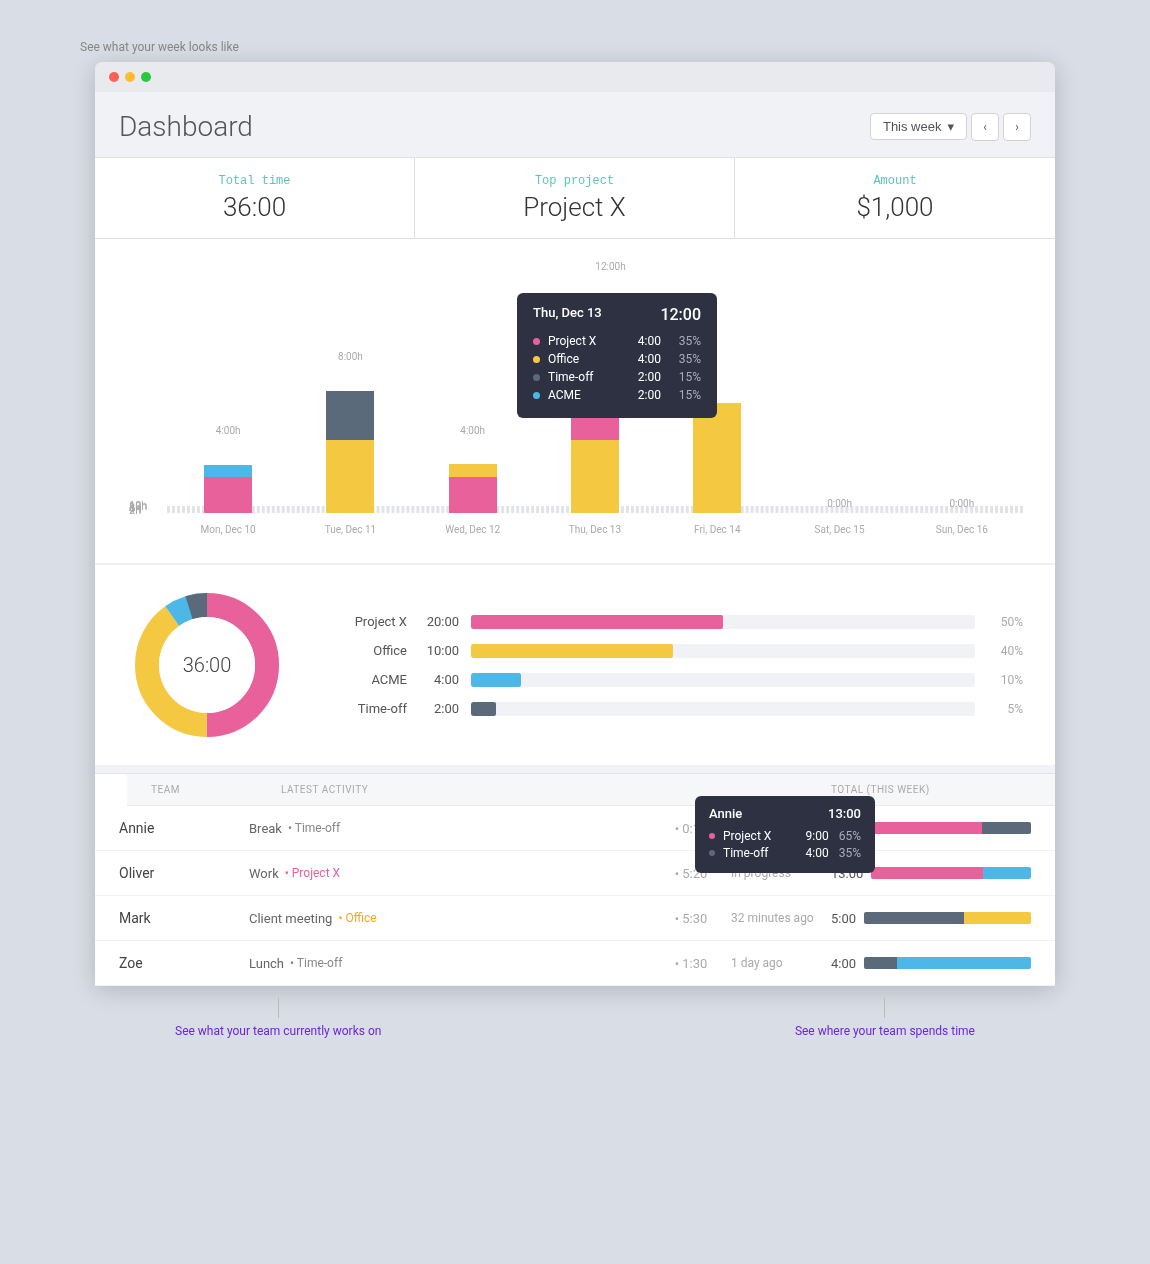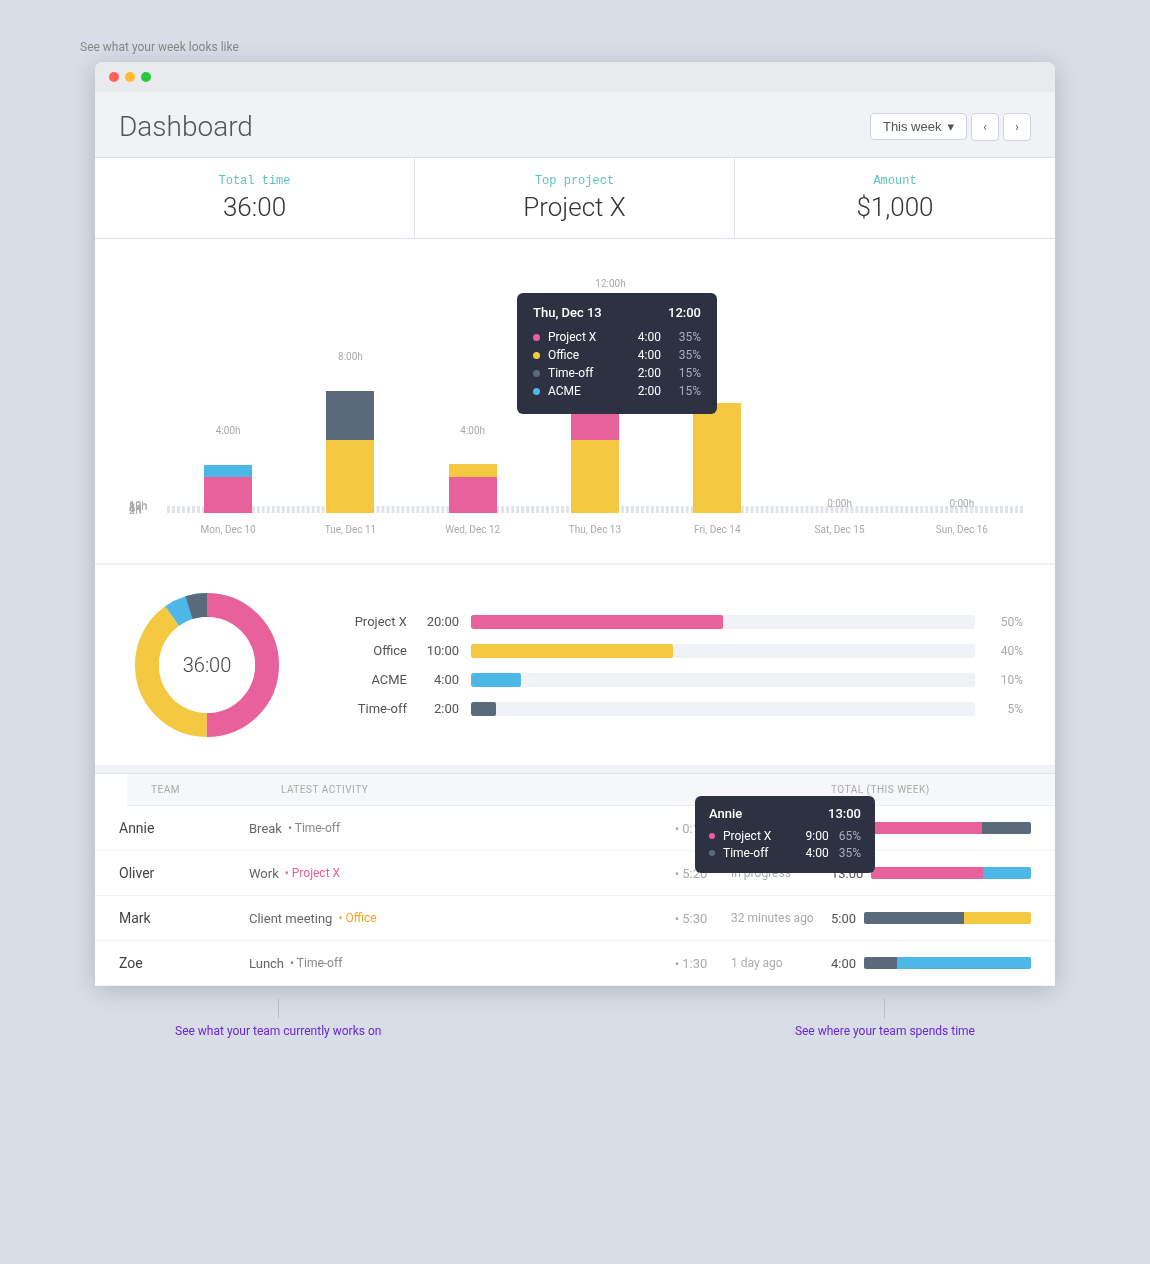--- a/index.html
+++ b/index.html
@@ -205,21 +205,21 @@
       min-width: 200px;
       top: 30px;
       left: 390px;
     }
     .tooltip-header {
       display: flex;
       justify-content: space-between;
       margin-bottom: 10px;
     }
     .tooltip-date { font-weight: 500; font-size: 13px; }
-    .tooltip-total { font-weight: 500; font-size: 13px; text-align: right; }
+    .tooltip-total { font-weight: 500; font-size: 16px; text-align: right; }
     .tooltip-row {
       display: flex;
       align-items: center;
       margin-bottom: 4px;
     }
     .tooltip-dot {
       width: 7px; height: 7px;
       border-radius: 50%;
       margin-right: 8px;
       flex-shrink: 0;
@@ -511,21 +511,21 @@
             </div>
             <div class="day-group">
               <div class="bar-total-label" style="bottom: 77px;">4:00h</div>
               <div class="bar-stack" style="height: 73px;">
                 <div class="bar-segment" style="height: 36.5px; background: rgb(232, 97, 154);"></div>
                 <div class="bar-segment" style="height: 12.41px; background: rgb(245, 200, 66);"></div>
               </div>
               <div class="day-label">Wed, Dec 12</div>
             </div>
             <div class="day-group">
-              <div class="bar-total-label" style="bottom: 224px; margin-left: 31px;">12:00h</div>
+              <div class="bar-total-label" style="bottom: 241px; margin-left: 31px;">12:00h</div>
               <div class="bar-stack" style="height: 220px;">
                 <div class="bar-segment" style="height: 72.6px; background: rgb(245, 200, 66);"></div>
                 <div class="bar-segment" style="height: 37.4px; background: rgb(232, 97, 154);"></div>
                 <div class="bar-segment" style="height: 72.6px; background: rgb(90, 106, 122);"></div>
                 <div class="bar-segment" style="height: 37.4px; background: rgb(77, 184, 232);"></div>
               </div>
               <div class="day-label">Thu, Dec 13</div>
             </div>
             <div class="day-group">
               <div class="bar-total-label" style="bottom: 114px;"></div>

